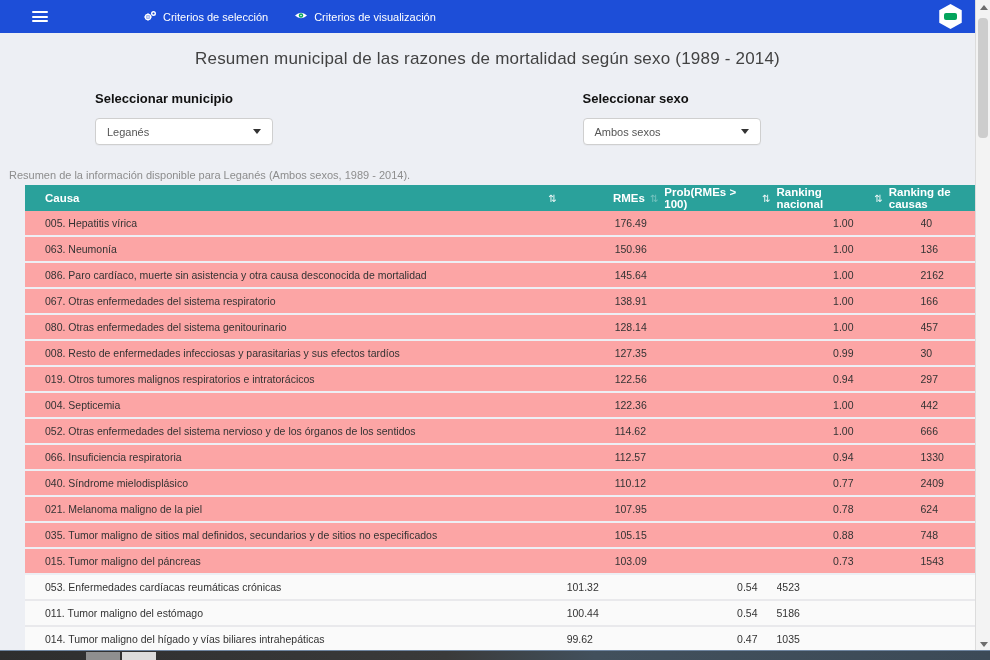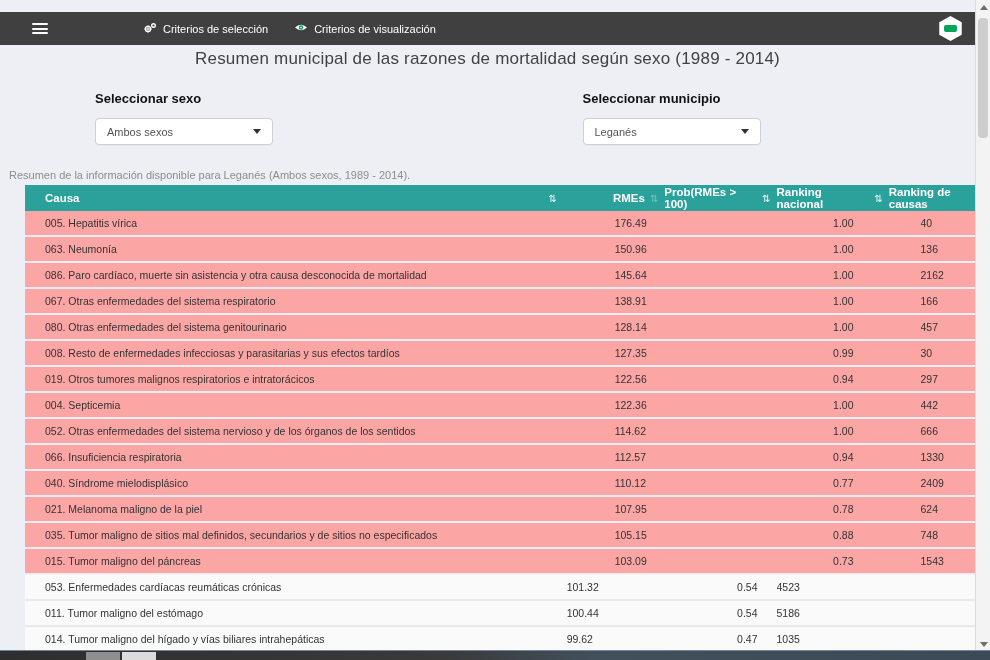--- a/index.html
+++ b/index.html
@@ -4,22 +4,22 @@
 <style>
   html,body{margin:0;padding:0;}
   body{
     width:990px;height:660px;overflow:hidden;position:relative;
     background:#edeff4;
     font-family:"Liberation Sans", sans-serif;
     -webkit-font-smoothing:antialiased;
   }
   
   .navbar{
-    position:absolute;top:12px;left:0;width:975px;height:33px;
-    background:#404040;display:flex;align-items:center;color:#fff;
+    position:absolute;top:0;left:0;width:975px;height:33px;
+    background:#1d4ed8;display:flex;align-items:center;color:#fff;
   }
   .hamburger{width:16px;height:11px;margin-left:32px;cursor:pointer;display:flex;flex-direction:column;justify-content:space-between;}
   .hamburger span{display:block;height:2px;background:#fff;border-radius:1px;}
   .nav-items{display:flex;margin-left:95px;gap:26px;}
   .nav-item{display:flex;align-items:center;gap:6px;font-size:11px;cursor:pointer;white-space:nowrap;}
   .logo{
     position:absolute;right:12px;top:4px;width:25px;height:25px;background:#fff;
     clip-path:polygon(50% 0,95% 25%,95% 75%,50% 100%,5% 75%,5% 25%);
     display:flex;align-items:center;justify-content:center;
   }
@@ -114,31 +114,31 @@
   </div>
   <div class="logo">
       <i></i>
     </div>
 </nav>
 
 <main class="content">
   <h1 class="page-title">Resumen municipal de las razones de mortalidad según sexo (1989 - 2014)</h1>
 
   <div class="filters">
+    <div class="filter-group">
+      <div class="filter-label">Seleccionar municipio</div>
+      <div class="select-box">
+        <span>Leganés</span>
+        <span class="caret"></span>
+      </div>
+    </div>
     <div class="filter-group right">
       <div class="filter-label">Seleccionar sexo</div>
       <div class="select-box">
         <span>Ambos sexos</span>
-        <span class="caret"></span>
-      </div>
-    </div>
-    <div class="filter-group">
-      <div class="filter-label">Seleccionar municipio</div>
-      <div class="select-box">
-        <span>Leganés</span>
         <span class="caret"></span>
       </div>
     </div>
   </div>
 
   <p class="summary">Resumen de la información disponible para Leganés (Ambos sexos, 1989 - 2014).</p>
 
   <div class="table">
     <div class="thead">
       <div class="hcell c-causa">

